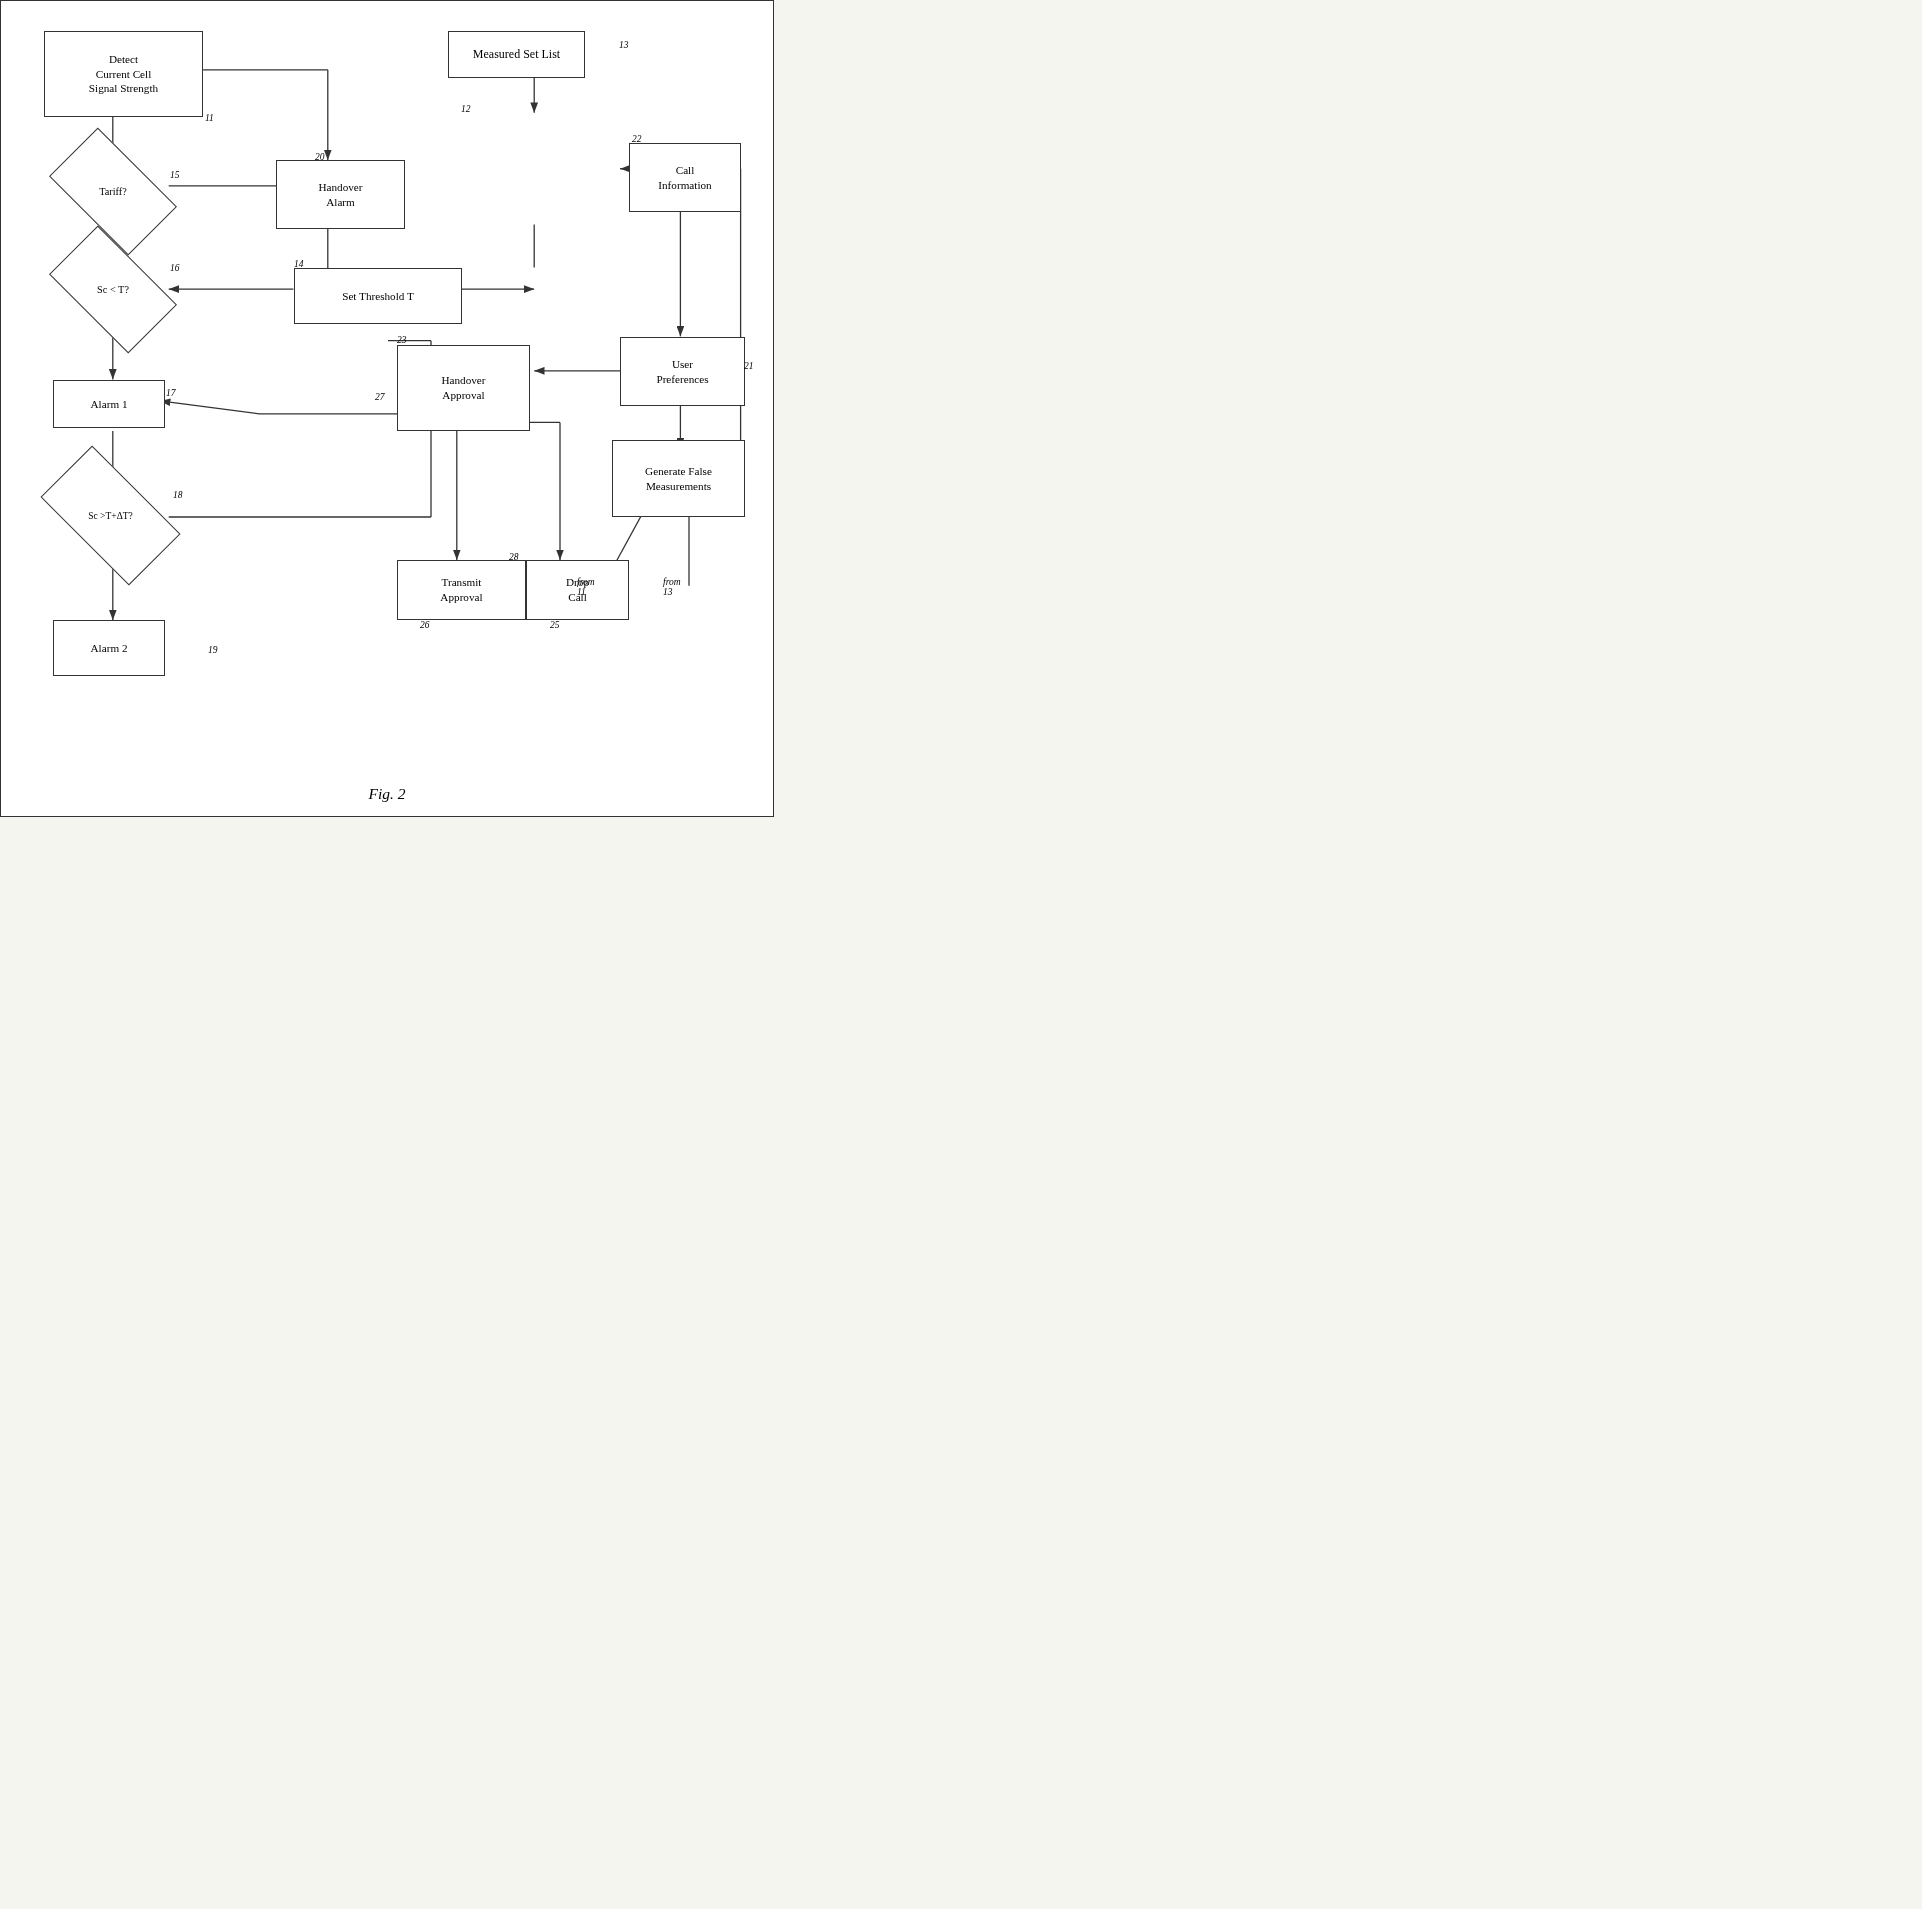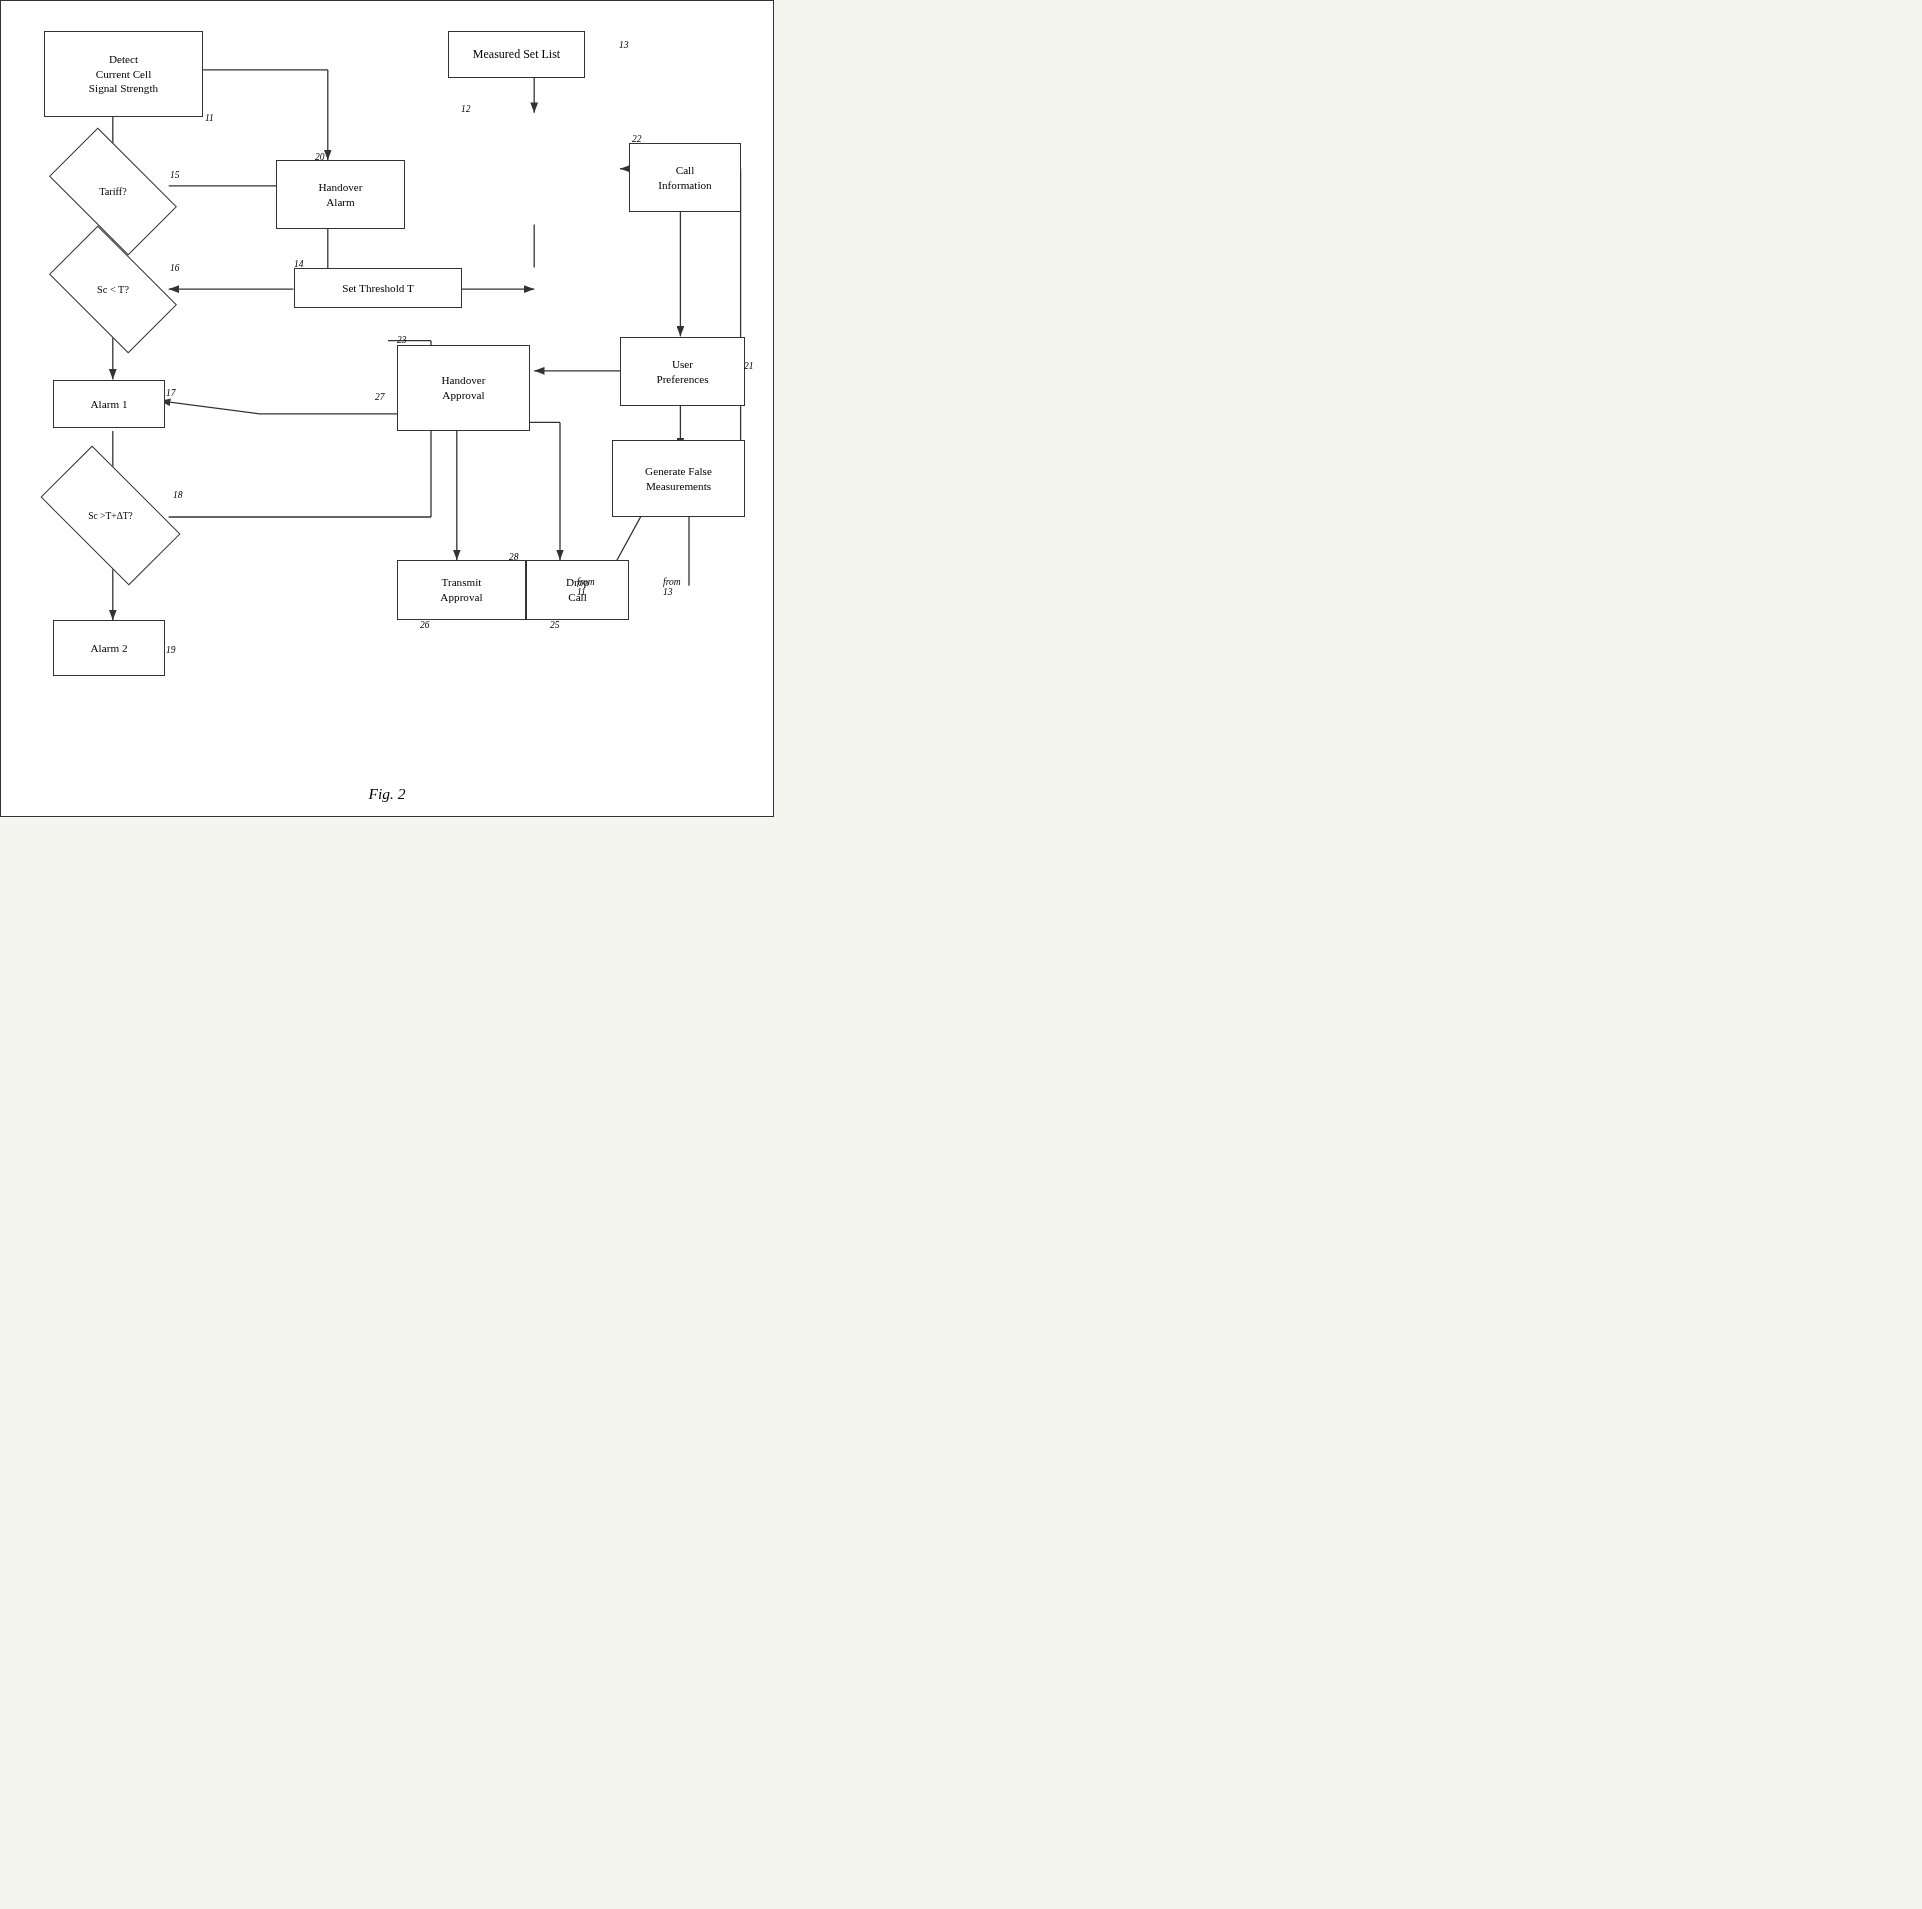--- a/index.html
+++ b/index.html
@@ -166,21 +166,21 @@
   <span class="label" style="left:314px; top:151px;">20</span>
 
   <span class="label" style="left:460px; top:103px;">12</span>
 
   <div class="diamond" style="left:56px; top:254px; width:112px; height:69px;">
     <div class="diamond-inner"></div>
     <span class="diamond-text">Sc &lt; T?</span>
   </div>
   <span class="label" style="left:169px; top:262px;">16</span>
 
-  <div class="box" style="left:293px; top:267px; width:168px; height:40px; font-size:11.2px;">
+  <div class="box" style="left:293px; top:267px; width:168px; height:56px; font-size:11.2px;">
     <span>Set Threshold T</span>
   </div>
   <span class="label" style="left:293px; top:258px;">14</span>
 
   <div class="box" style="left:628px; top:142px; width:112px; height:69px; font-size:11.2px;">
     <span style="white-space:pre-line;">Call
 Information</span>
   </div>
   <span class="label" style="left:631px; top:133px;">22</span>
 
@@ -222,21 +222,21 @@
   <div class="box" style="left:525px; top:559px; width:103px; height:60px; font-size:11.2px;">
     <span style="white-space:pre-line;">Drop
 Call</span>
   </div>
   <span class="label" style="left:549px; top:619px;">25</span>
   <span class="label" style="left:508px; top:551px;">28</span>
 
   <div class="box" style="left:52px; top:619px; width:112px; height:56px; font-size:11.2px;">
     <span>Alarm 2</span>
   </div>
-  <span class="label" style="left:165px; top:644px;">19</span>
+  <span class="label" style="left:165px; top:644px;padding-left:42px;">19</span>
 
   <span class="label" style="left:576px; top:576px; font-size:9.5px;">from<br>11</span>
   <span class="label" style="left:662px; top:576px; font-size:9.5px;">from<br>13</span>
 
   <div class="fig-label">
     <span>Fig. 2</span>
   </div>
 </div>
 
 

